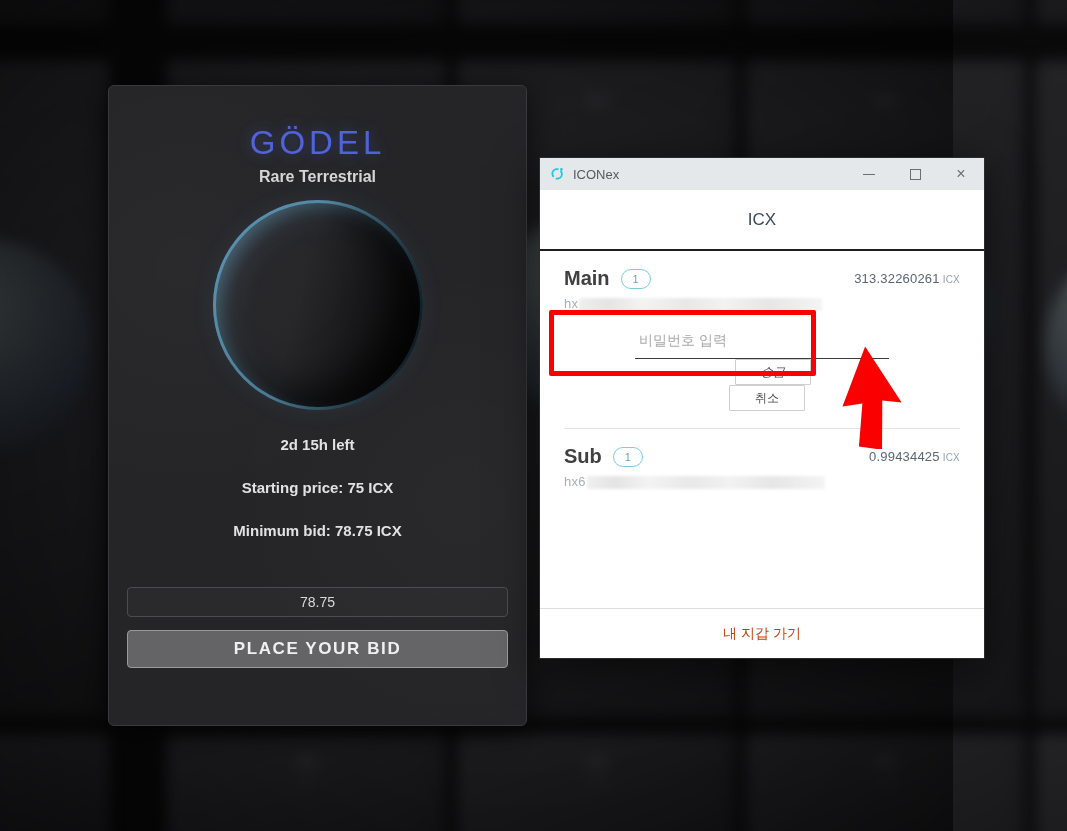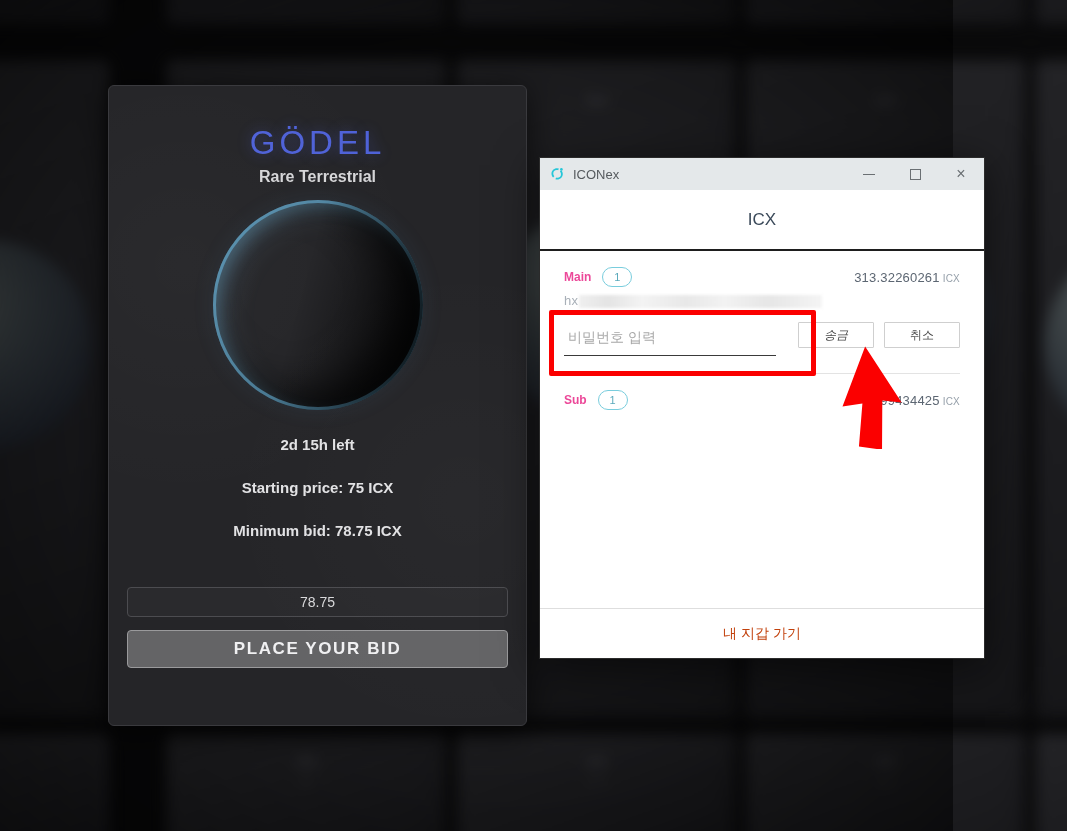--- a/index.html
+++ b/index.html
@@ -139,41 +139,41 @@
   .icx-header {
     flex: 0 0 61px; display: flex; align-items: center; justify-content: center;
     border-bottom: 2px solid #1e1e1e;
   }
   .icx-header span { font-size: 17px; color: #3b4a5a; }
 
   .wallet-body { flex: 1; position: relative; overflow: hidden; }
 
   .wallet-row { padding: 16px 24px 0 24px; position: relative; }
   .wr-top { display: flex; align-items: center; }
-  .wr-name { font-size: 12px; font-weight: 700; color: #ec4899; }
+  .wr-name { font-size: 20px; font-weight: 700; color: #404040; }
   .badge {
     margin-left: 11px; min-width: 30px; height: 20px; border-radius: 10px;
     border: 1px solid #79cddd; color: #5aa9bb; font-size: 11px;
     display: inline-flex; align-items: center; justify-content: center;
     background: #fff; padding: 0 7px;
   }
   .wr-bal { margin-left: auto; font-size: 13px; color: #5c6672; letter-spacing: .2px; }
   .wr-bal .unit { font-size: 10px; color: #96a0aa; margin-left: 3px; }
   .addr {
     margin-top: 8px; height: 13px; display: flex; align-items: flex-end;
     font-size: 13px; color: #a9b0b8; letter-spacing: .3px;
   }
   .addr .redact {
     margin-left: 1px; height: 13px; flex: 0 0 auto;
     background: linear-gradient(90deg,#efefef 0%,#e4e4e4 12%,#f3f3f3 26%,#e8e8e8 44%,#f2f2f2 60%,#e6e6e6 78%,#f4f4f4 100%);
     filter: blur(1.4px);
   }
 
   .pw-row {
-    margin: 14px 24px 0 24px; display: flex; align-items: flex-start; position: relative;
+    margin: 14px 24px 0 24px; display: flex; align-items: center; position: relative; flex-direction: column;
   }
   .pw-field {
     width: 254px; height: 34px; border: none; border-bottom: 1px solid #3a3a3a;
     background: transparent; font-size: 14px; color: #333;
     font-family: "Liberation Sans", sans-serif; outline: none; padding: 0 4px 4px 4px;
   }
   .pw-field::placeholder { color: #a8a8a8; }
   .kbtn {
     height: 26px; min-width: 76px; border: 1px solid #cfcfcf; background: #fff;
     font-size: 12px; color: #4a4a4a; cursor: pointer; border-radius: 1px;
@@ -330,20 +330,24 @@
       <div class="divider"></div>
 
       <div class="wallet-row">
         <div class="wr-top">
           <span class="wr-name">Sub</span>
           <span class="badge">1</span>
           <span class="wr-bal">
             <span>0.99434425</span><span class="unit">ICX</span>
           </span>
         </div>
+        <div class="addr">
+          <span>hx6</span>
+          <span class="redact" style="width:238px;"></span>
+        </div>
       </div>
 
     </div>
 
     <div class="footer-bar">
       <span>내 지갑 가기</span>
     </div>
   </div>
 
   <div id="pw-highlight"></div>

